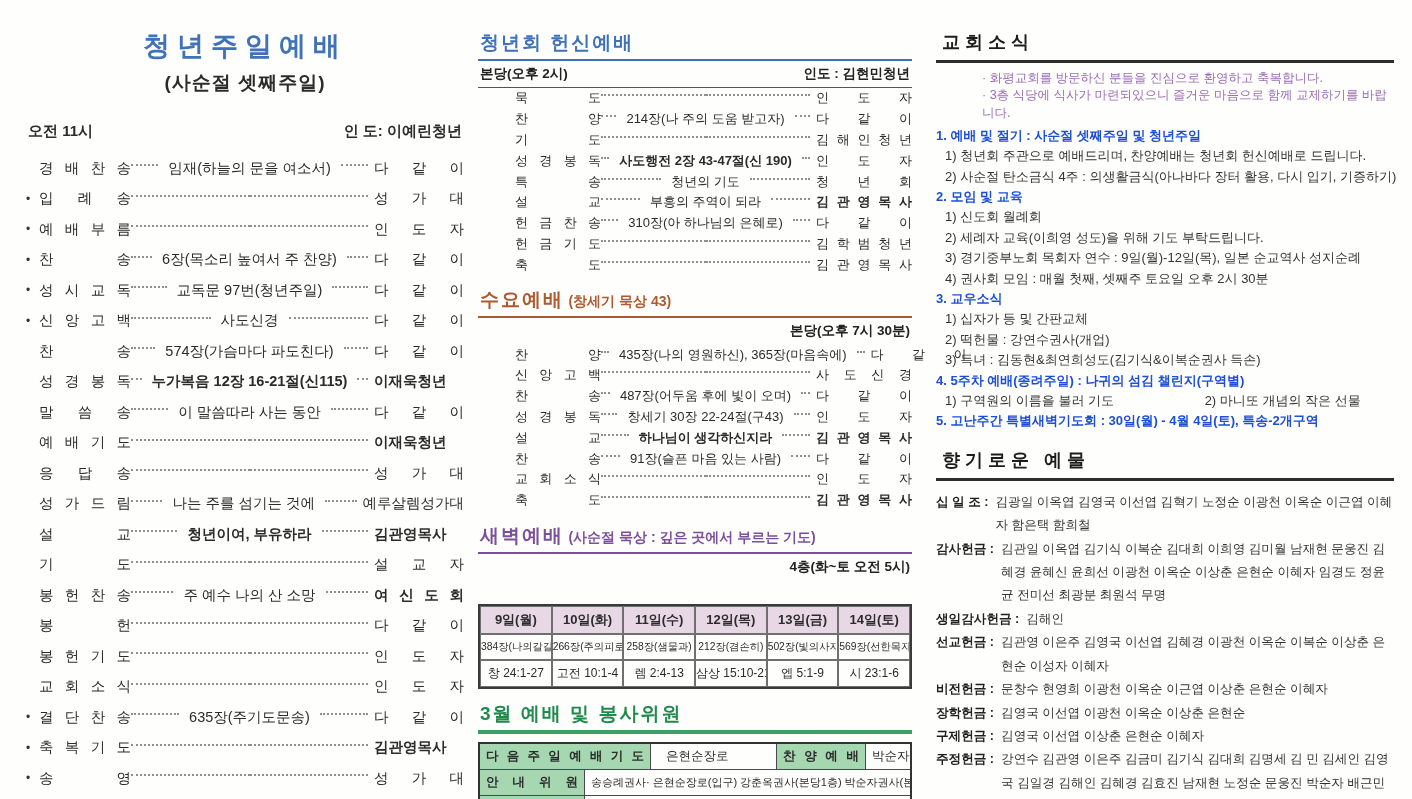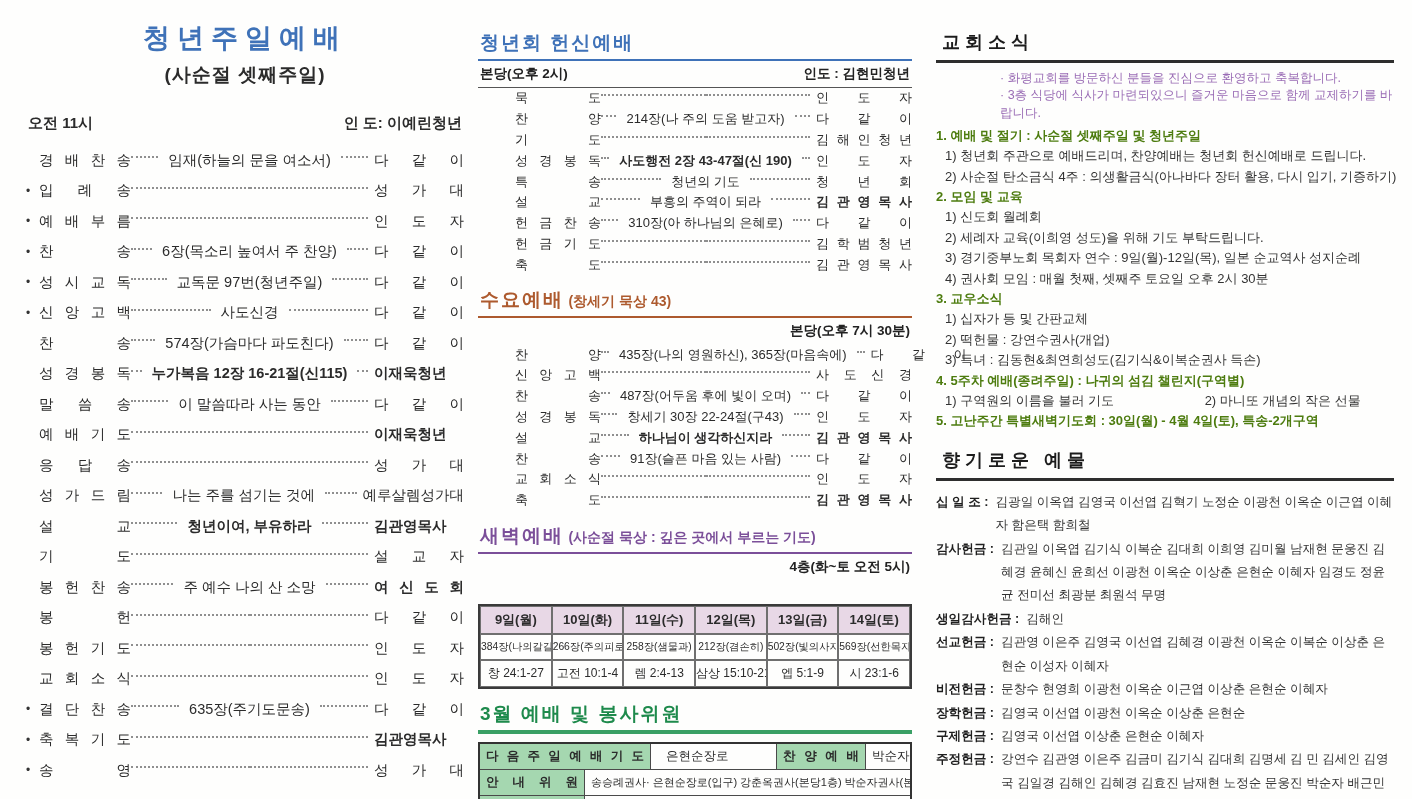--- a/index.html
+++ b/index.html
@@ -1,20 +1,20 @@
 <!DOCTYPE html>
 <html><head>
 <meta charset="utf-8">
 <style>
   html,body{margin:0;padding:0;background:#ffffff;}
   body{font-family:"Liberation Sans","DejaVu Sans",sans-serif;color:#2b2b2b;}
   .page{position:relative;width:1412px;height:799px;background:#fefefd;overflow:hidden;}
   .b{font-weight:bold;}
   .col{position:absolute;top:0;}
-  .col1{left:26px;width:438px;padding-top:20px;}
+  .col1{left:26px;width:438px;padding-top:28px;}
   .col2{left:478px;width:434px;padding-top:30px;}
   .col3{left:936px;width:458px;padding-top:30px;}
 
   
   .main-title{text-align:center;color:#3f72b8;font-size:27px;font-weight:bold;letter-spacing:7px;}
   .main-sub{text-align:center;font-size:19px;font-weight:bold;letter-spacing:1px;margin-top:6px;}
   .time-row{display:flex;justify-content:space-between;font-weight:bold;font-size:15px;margin:26px 2px 12px 2px;}
 
   .wrow{display:flex;align-items:center;height:30.5px;font-size:14.5px;white-space:nowrap;}
   .wrow .bullet{width:13px;color:#333;font-size:12px;flex:none;}
@@ -54,23 +54,23 @@
   .mcell:last-child{border-right:none;flex:1;}
   .mcell.g{background:#a5d7b0;font-weight:bold;}
   .mcell.jl{display:block;text-align:justify;text-align-last:justify;}
   .w158{width:158px;flex:none;} .w104{width:104px;flex:none;padding-left:15px;} .w76{width:76px;flex:none;}
   .w92{width:92px;flex:none;}
   .small{font-size:11px;}
 
   
   .news-head{border-bottom:3px solid #2e2e2e;padding:0 2px 6px 6px;}
   .news-head .t{font-size:18px;font-weight:bold;letter-spacing:5px;color:#1c1c1c;}
-  .notes{margin:7px 0 4px 64px;color:#9a6cb5;font-size:12.5px;line-height:1.38;}
+  .notes{margin:7px 0 4px 46px;color:#9a6cb5;font-size:12.5px;line-height:1.38;}
   .nrow{font-size:13px;line-height:20.4px;white-space:nowrap;}
-  .nrow.h{font-weight:bold;color:#4d7c0f;}
+  .nrow.h{font-weight:bold;color:#1d4ed8;}
   .nrow.s{padding-left:9px;color:#333;}
   .nrow .nt{display:inline-block;}
   .nrow .nt2{display:inline-block;margin-left:38px;}
   .nrow.s .nt.two{min-width:218px;}
 
   .gifts-head{border-bottom:3px solid #2e2e2e;padding:0 2px 6px 6px;margin-top:16px;}
   .gifts-head .t{font-size:18px;font-weight:bold;letter-spacing:5px;color:#1c1c1c;}
   .gifts{margin-top:10px;}
   .grow{display:flex;font-size:12.6px;line-height:23.4px;}
   .grow .gl{font-weight:bold;white-space:nowrap;margin-right:7px;color:#1f1f1f;}

